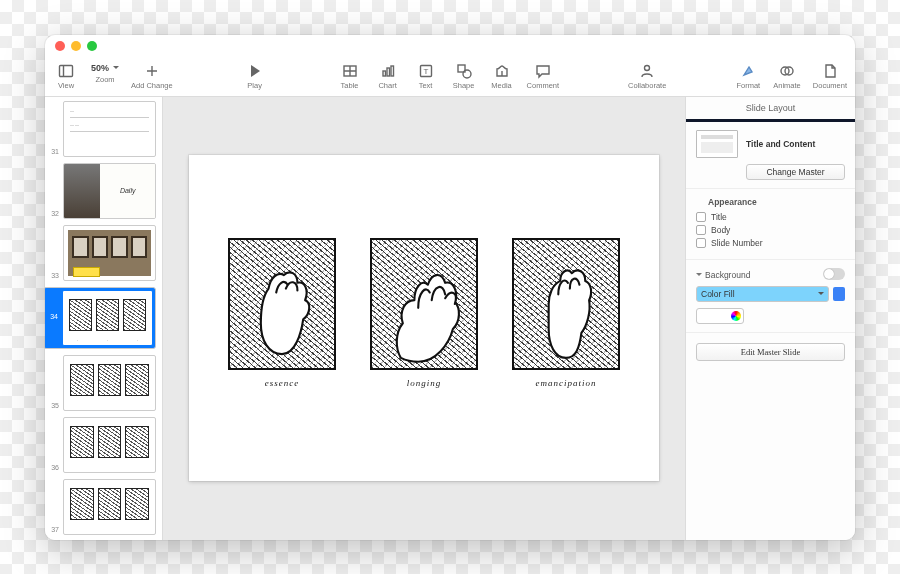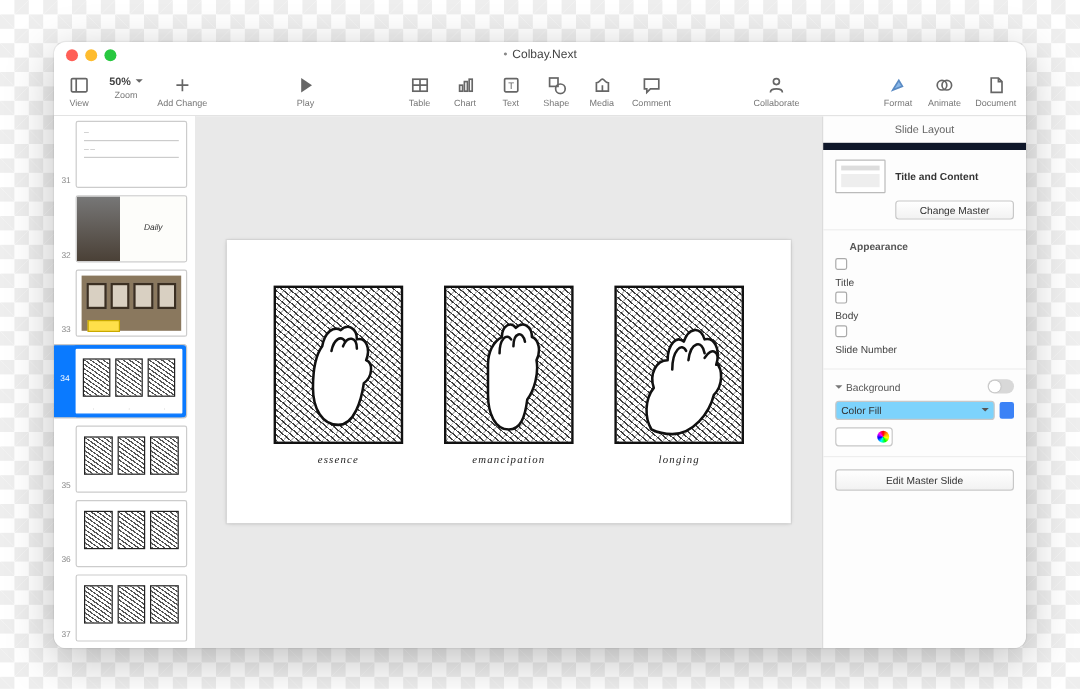--- a/index.html
+++ b/index.html
@@ -80,74 +80,73 @@
   .split { position:absolute; inset:0; display:flex; }
   .split .photo { width:40%; background:linear-gradient(#777,#4a4036); }
   .split .page  { flex:1; background:#fdfdfa; display:flex; align-items:center; justify-content:center; font-style:italic; font-size:7px; color:#333; }
 
   .toprow { position:absolute; inset:6px; display:flex; flex-direction:column; gap:4px; font-size:4px; color:#777; }
   .toprow .line { height:1px; background:#ccc; }
 
   
   .canvas-wrap { flex:1; background:#e9e9e9; display:flex; align-items:center; justify-content:center; padding:40px 12px; }
   .slide {
-    width: 470px; height: 236px; background:#fff;
+    width: 470px; height: 326px; background:#fff;
     box-shadow: 0 1px 4px rgba(0,0,0,.18), 0 0 0 1px rgba(0,0,0,.05);
     display:flex; align-items:center; justify-content:center; gap:34px;
     padding: 36px 30px 46px;
   }
   .art { display:flex; flex-direction:column; align-items:center; gap:8px; }
   .frame {
     width:108px; height:132px; border:2px solid #111; position:relative;
     background:
       repeating-linear-gradient(40deg, rgba(0,0,0,.75), rgba(0,0,0,.75) 1px, transparent 1px, transparent 4px),
       repeating-linear-gradient(-50deg, rgba(0,0,0,.25), rgba(0,0,0,.25) 1px, transparent 1px, transparent 5px);
   }
   .hand { position:absolute; inset:0; }
   .hand svg { width:100%; height:100%; }
   .hand svg path { fill:#fff; stroke:#111; stroke-width:2.2; stroke-linejoin:round; stroke-linecap:round; }
   .cap { font-size:9px; font-style:italic; font-family: "Brush Script MT","Snell Roundhand",cursive; color:#222; letter-spacing:1px; }
 
   
   .inspector { width:170px; border-left:1px solid #dcdcdc; background:#fdfdfd; font-size:9px; color:#333; display:flex; flex-direction:column; }
-  .insp-title { text-align:center; padding:6px 0; color:#666; font-size:9px; border-bottom:6px solid #0f172a; }
+  .insp-title { text-align:center; padding:6px 0; color:#666; font-size:9px; border-bottom:3px solid #0f172a; }
   .insp-sec { padding:8px 10px; border-bottom:1px solid #eee; }
   .layout-row { display:flex; gap:8px; align-items:center; }
   .layout-thumb { width:42px; height:28px; border:1px solid #bbb; background:#fff; border-radius:1px; position:relative; }
   .layout-thumb::before { content:""; position:absolute; left:4px; right:4px; top:4px; height:4px; background:#ddd; }
   .layout-thumb::after  { content:""; position:absolute; left:4px; right:4px; top:11px; bottom:4px; background:#eee; }
   .layout-name { font-weight:600; font-size:8.5px; }
   .chg-btn { display:block; width:calc(100% - 50px); margin-left:50px; margin-top:6px; font-size:8.5px; padding:2px 0; border:1px solid #c8c8c8; border-radius:3px; background:linear-gradient(#fff,#f2f2f2); text-align:center; }
   .appear-h { font-size:8.5px; font-weight:600; margin-bottom:5px; color:#555;margin-left:12px; }
-  .chk { display:flex; align-items:flex-start; gap:5px; font-size:8.5px; color:#444; margin:3px 0;flex-direction:column; }
+  .chk { display:flex; align-items:flex-start; gap:5px; font-size:8.5px; color:#444; margin:3px 0; }
   .chk .box { width:10px; height:10px; border:1px solid #aaa; border-radius:2px; background:#fff; }
   .bg-row { display:flex; align-items:flex-end; justify-content:space-between; font-size:8.5px; color:#555; }
   .disclose::before { content:""; display:inline-block; border:3px solid transparent; border-top-color:#777; margin-right:3px; transform:translateY(1px); }
   .toggle { width:22px; height:12px; border-radius:6px; background:#d8d8d8; position:relative; }
   .toggle::after { content:""; position:absolute; width:10px; height:10px; border-radius:50%; background:#fff; top:1px; left:1px; box-shadow:0 0 1px rgba(0,0,0,.4); }
   .sel-row { display:flex; align-items:center; gap:4px; margin-top:6px; }
   .sel { flex:1; font-size:8.5px; padding:2px 4px; border:1px solid #c8c8c8; border-radius:3px; background:#7dd3fc; display:flex; justify-content:space-between; align-items:center; }
   .sel .caret::after { border-top-color:#555; }
   .opt-blue { width:12px; height:14px; border-radius:2px; background:#3b82f6; }
   .swatch { width:48px; height:16px; border:1px solid #c8c8c8; border-radius:3px; margin-top:6px; background:#fff; position:relative; display:flex; align-items:center; justify-content:center; }
   .swatch .wheel { width:10px; height:10px; border-radius:50%; background:conic-gradient(red,orange,yellow,lime,cyan,blue,magenta,red); position:absolute; right:2px; }
-  .edit-master { margin:10px; font-size:8.5px; padding:3px 0; border:1px solid #c8c8c8; border-radius:3px; background:linear-gradient(#fff,#f2f2f2); text-align:center; }
+  .edit-master { margin:10px; font-size:8.5px; padding:3px 0; border:1px solid #c8c8c8; border-radius:3px; background:linear-gradient(#fff,#f2f2f2); text-align:center;font-family:Liberation Serif, serif; }
 
   .panel::-webkit-scrollbar { width:0; }
 </style>
 </head>
 <body>
 
 <div class="window">
 
   <div class="titlebar">
     <div class="traffic tl-red"></div>
     <div class="traffic tl-yel"></div>
     <div class="traffic tl-grn"></div>
-    <div class="title">Colbay.Next</div>
   </div>
 
   <div class="toolbar">
     <div class="tgrp">
       <div class="tbtn">
         <div class="ic">
             <svg viewBox="0 0 16 16">
               <rect x="1.5" y="2.5" width="13" height="11" rx="1"></rect>
               <line x1="5.5" y1="2.5" x2="5.5" y2="13.5"></line>
             </svg>
@@ -373,47 +372,47 @@
           <div class="frame">
               <div class="hand">
             <svg viewBox="0 0 108 132">
                   <path d="M54 118 C40 118 32 104 32 86 C32 72 34 58 40 50 C42 38 50 32 56 36 C62 30 70 34 70 44 C78 42 82 52 78 62 C84 64 84 76 76 82 C74 96 68 118 54 118 Z"></path>
                   <path d="M48 54 C50 44 56 40 60 46" fill="none"></path>
                   <path d="M58 50 C62 40 70 42 70 52" fill="none"></path>
                 </svg>
           </div>
             </div>
           <div class="cap">essence</div>
-        </div>
-
-        <div class="art">
-          <div class="frame">
-              <div class="hand">
-            <svg viewBox="0 0 108 132">
-                  <path d="M54 122 C42 122 36 108 36 92 L36 66 C36 56 40 46 48 42 C48 32 56 28 60 34 C66 28 74 32 74 42 C80 44 82 54 78 62 C80 74 76 88 70 96 C68 112 64 122 54 122 Z"></path>
-                  <path d="M46 56 C46 44 52 38 56 44" fill="none"></path>
-                  <path d="M58 50 C58 38 66 36 68 46" fill="none"></path>
-                </svg>
-          </div>
-            </div>
-          <div class="cap">emancipation</div>
         </div>
 
         <div class="art">
           <div class="frame">
               <div class="hand">
             <svg viewBox="0 0 108 132">
                   <path d="M30 122 C24 112 24 96 32 86 C28 74 34 62 44 62 C44 48 52 40 58 46 C62 34 72 32 76 44 C84 42 90 52 86 64 C92 70 92 84 84 92 C80 108 66 126 48 126 C40 126 34 124 30 122 Z"></path>
                   <path d="M48 70 C48 54 56 46 60 54" fill="none"></path>
                   <path d="M62 62 C64 46 74 44 76 56" fill="none"></path>
                   <path d="M76 60 C82 50 90 54 86 66" fill="none"></path>
                 </svg>
           </div>
             </div>
           <div class="cap">longing</div>
+        </div>
+
+        <div class="art">
+          <div class="frame">
+              <div class="hand">
+            <svg viewBox="0 0 108 132">
+                  <path d="M54 122 C42 122 36 108 36 92 L36 66 C36 56 40 46 48 42 C48 32 56 28 60 34 C66 28 74 32 74 42 C80 44 82 54 78 62 C80 74 76 88 70 96 C68 112 64 122 54 122 Z"></path>
+                  <path d="M46 56 C46 44 52 38 56 44" fill="none"></path>
+                  <path d="M58 50 C58 38 66 36 68 46" fill="none"></path>
+                </svg>
+          </div>
+            </div>
+          <div class="cap">emancipation</div>
         </div>
 
       </div>
     </div>
 
     <div class="inspector">
       <div class="insp-title">Slide Layout</div>
 
       <div class="insp-sec">
         <div class="layout-row">

